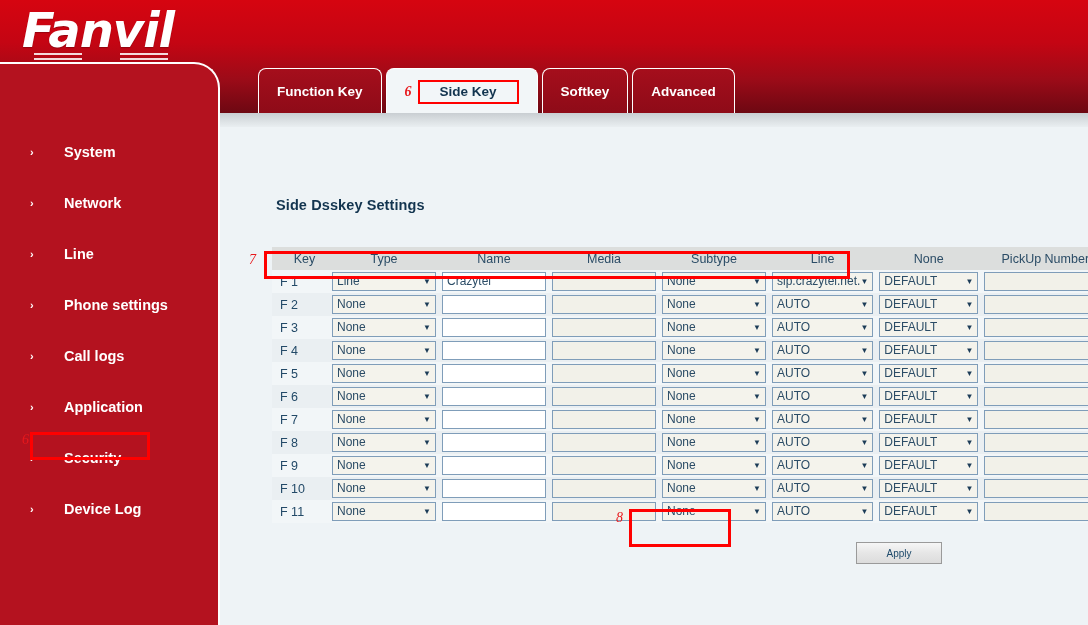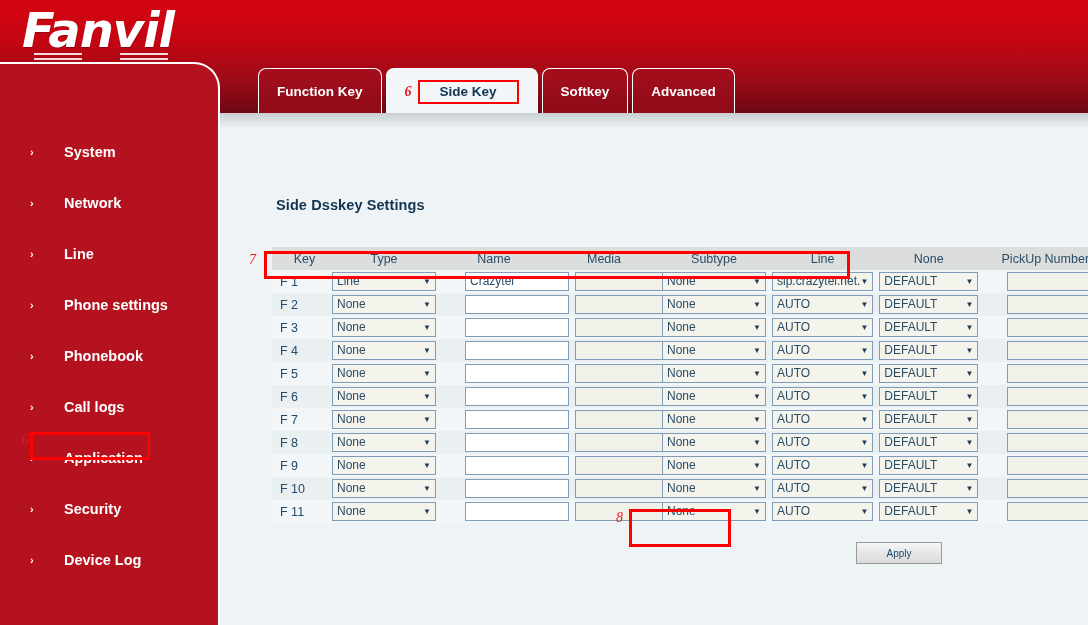--- a/index.html
+++ b/index.html
@@ -272,21 +272,21 @@
     overflow: hidden;
     text-overflow: clip;
     padding-left: 2px;
   }
   .sel .caret {
     font-size: 8px;
     color: #1b3b57;
     padding-right: 2px;
     flex: 0 0 auto;
   }
-  .inp { display: block; margin-left: 23px; }
+  .inp { display: block; }
   .inp .val {
     display: block;
     line-height: 17px;
     white-space: nowrap;
     overflow: hidden;
     padding-left: 2px;
   }
 
   
   .apply-row {
@@ -809,21 +809,20 @@
     <div class="apply-btn">Apply</div>
   </div>
 </div>
 
 <div class="sidebar">
   <div class="nav-list">
       <div class="nav-item"><span class="chev">›</span><span class="nav-label">System</span></div>
       <div class="nav-item"><span class="chev">›</span><span class="nav-label">Network</span></div>
       <div class="nav-item"><span class="chev">›</span><span class="nav-label">Line</span></div>
       <div class="nav-item"><span class="chev">›</span><span class="nav-label">Phone settings</span></div>
-      <div class="nav-item"><span class="chev">›</span><span class="nav-label">Phonebook</span></div>
       <div class="nav-item"><span class="chev">›</span><span class="nav-label">Call logs</span></div>
       <div class="nav-item"><span class="chev">›</span><span class="nav-label">Application</span></div>
       <div class="nav-item"><span class="chev">›</span><span class="nav-label">Security</span></div>
       <div class="nav-item"><span class="chev">›</span><span class="nav-label">Device Log</span></div>
     </div>
 </div>
 
 <div class="tabs">
     <div class="tab">
       <div class="tab-inner">

